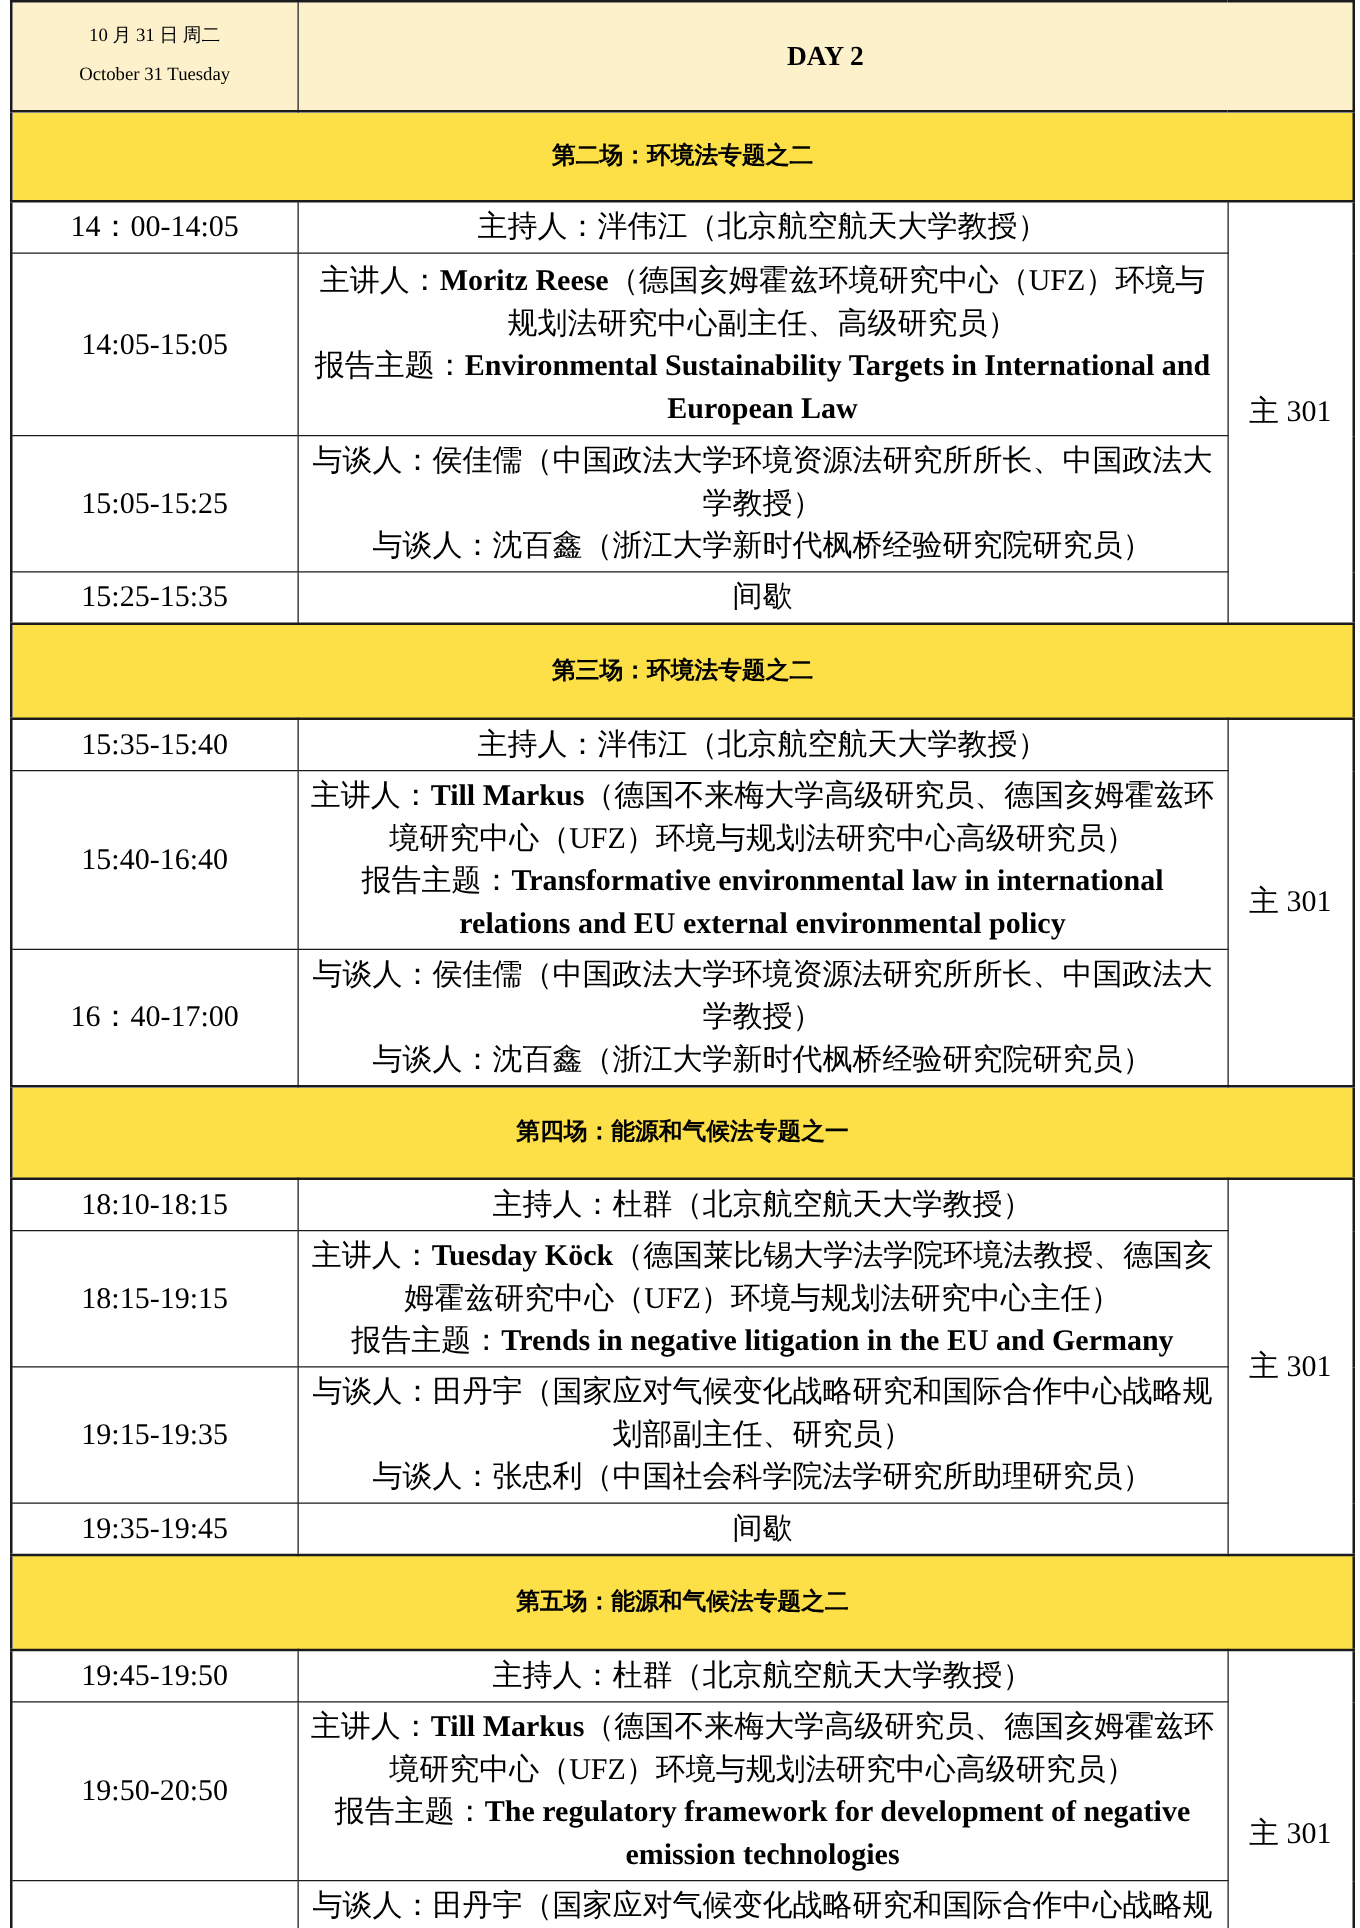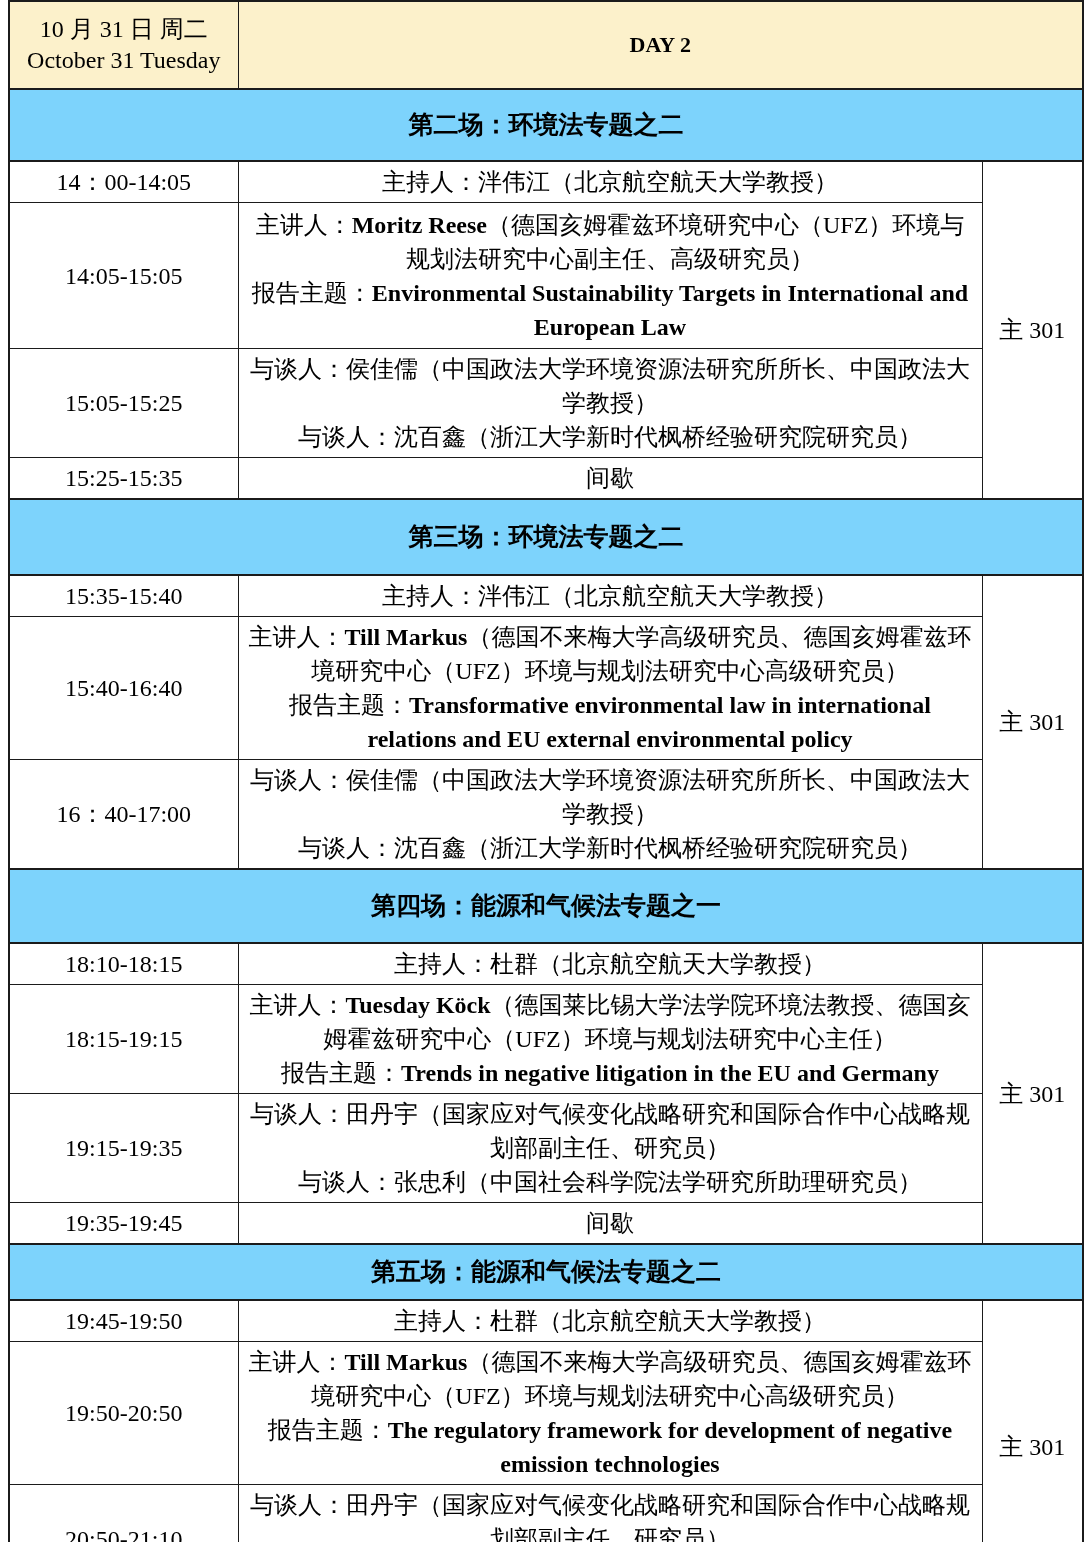--- a/index.html
+++ b/index.html
@@ -16,26 +16,26 @@
     font-family:"Liberation Serif","DejaVu Serif",serif;
     font-size:24px;
     color:#000;
     text-align:center;
     vertical-align:middle;
     padding:0 8px;
     overflow:hidden;
     line-height:34px;
   }
   .yellow{background:#FCF1CB;}
-  .date{font-size:24px;line-height:31px;}
+  .date{font-size:15px;line-height:31px;}
   .day{font-weight:bold;font-size:22px;}
   .sess{
-    background:#7dd3fc;
+    background:#fde047;
     font-weight:bold;
-    font-size:25px;
+    font-size:19px;
     border-top:2.5px solid #1b1b1b;
     border-bottom:2.5px solid #1b1b1b;
   }
   .time{white-space:nowrap;margin-left:24px;}
   .body{padding:3px 9px;}
   .para{text-align:center;}
   .room{font-size:24px;}
   b{font-weight:bold;}
 </style>
 </head>
@@ -127,21 +127,21 @@
       <td class="c body">
         <div class="para">与谈人：田丹宇（国家应对气候变化战略研究和国际合作中心战略规划部副主任、研究员）</div>
         <div class="para">与谈人：张忠利（中国社会科学院法学研究所助理研究员）</div>
       </td>
     </tr>
     <tr style="height:35px">
       <td class="c time">19:35-19:45</td>
       <td class="c body">间歇</td>
     </tr>
 
-    <tr style="height:56px">
+    <tr style="height:76px">
       <td class="c sess" colspan="3">第五场：能源和气候法专题之二</td>
     </tr>
     <tr style="height:35px">
       <td class="c time">19:45-19:50</td>
       <td class="c body">主持人：杜群（北京航空航天大学教授）</td>
       <td class="c room" rowspan="3">主 301</td>
     </tr>
     <tr style="height:142px">
       <td class="c time">19:50-20:50</td>
       <td class="c body">

